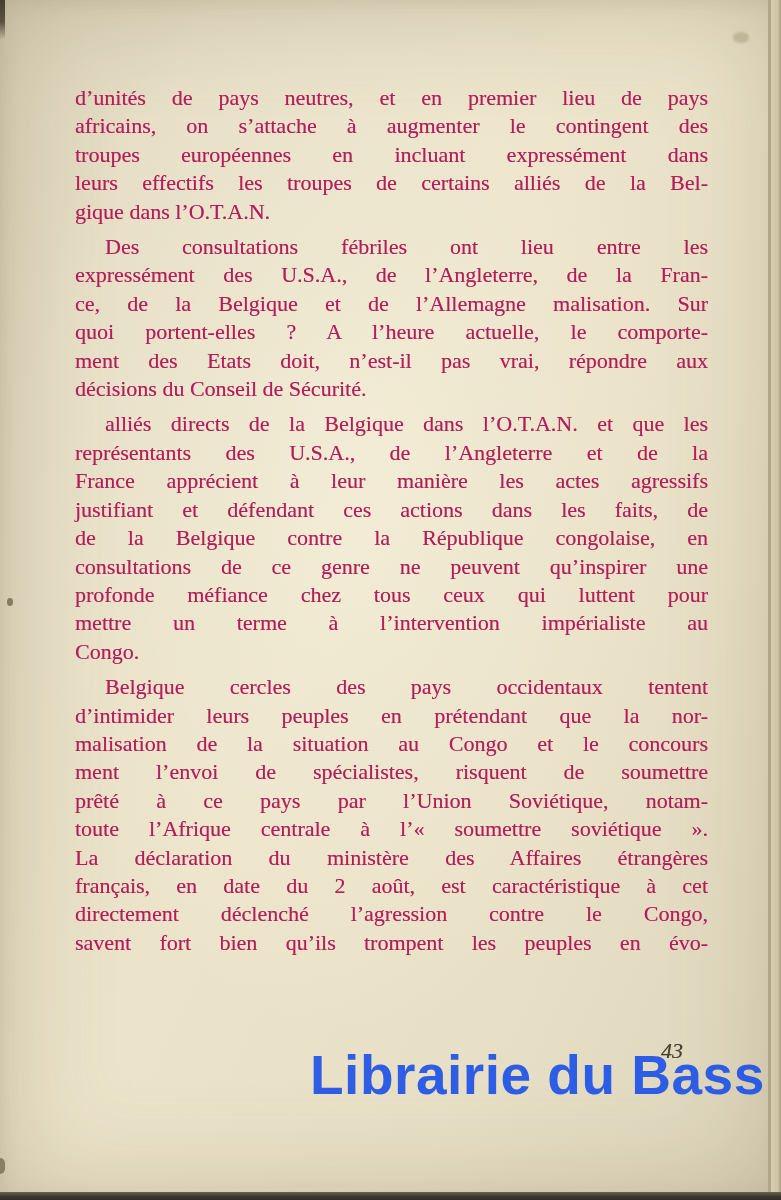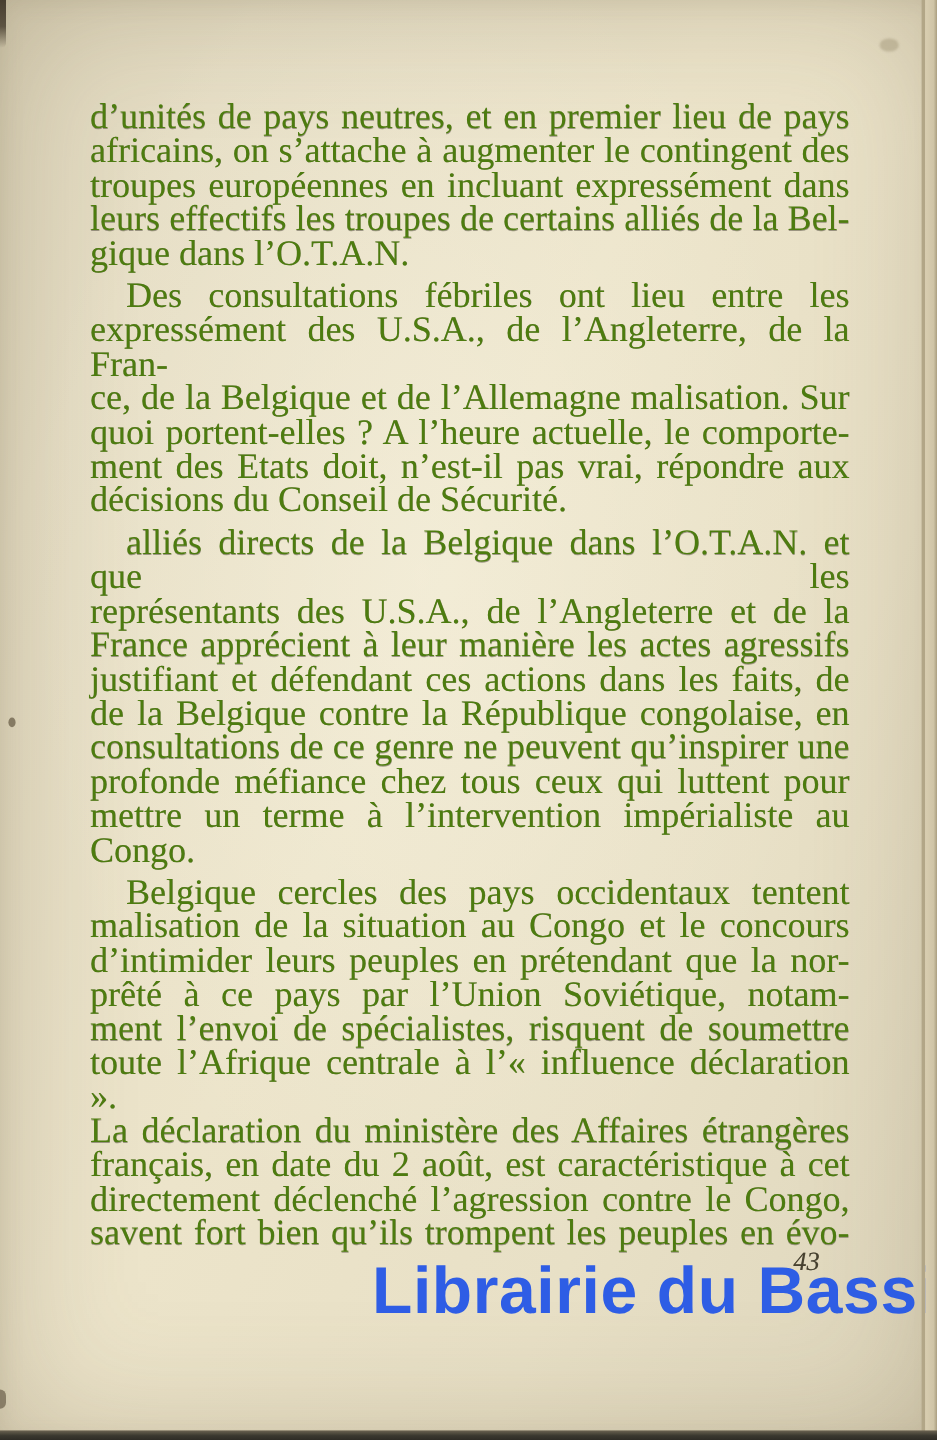--- a/index.html
+++ b/index.html
@@ -10,21 +10,21 @@
   }
   .paper{
     position:absolute;inset:0;
     background:
       radial-gradient(ellipse at 45% 40%, rgba(255,252,238,0.35) 0%, rgba(255,252,238,0) 55%),
       linear-gradient(115deg,#dcd4ba 0%, #e6dec5 16%, #ece4ca 45%, #e8e0c6 72%, #ddd5bb 100%);
     box-shadow: inset 0 0 110px rgba(118,103,72,0.30), inset 0 0 20px rgba(118,103,72,0.16);
   }
   .text-block{
     position:absolute;left:75px;top:84px;width:633px;
-    font-size:30px;line-height:28.4px;color:#4d7c0f;
+    font-size:22px;line-height:28.4px;color:#be185d;
     text-shadow:0.2px 0.2px 0.35px rgba(59,53,43,0.45);
   }
   .para + .para{margin-top:7px;}
   .line{text-align:justify;text-align-last:justify;white-space:normal;}
   .line.flush{text-align-last:left;}
   .para.indent .line:first-child{text-indent:30px;}
   .page-number{
     position:absolute;left:75px;top:1038px;width:633px;
     text-align:right;font-style:italic;font-size:22px;color:#46402f;
     transform:translateX(-25px);
@@ -83,25 +83,25 @@
       <div class="line">France apprécient à leur manière les actes agressifs</div>
       <div class="line">justifiant et défendant ces actions dans les faits, de</div>
       <div class="line">de la Belgique contre la République congolaise, en</div>
       <div class="line">consultations de ce genre ne peuvent qu’inspirer une</div>
       <div class="line">profonde méfiance chez tous ceux qui luttent pour</div>
       <div class="line">mettre un terme à l’intervention impérialiste au</div>
       <div class="line flush">Congo.</div>
     </div>
     <div class="para indent">
       <div class="line">Belgique cercles des pays occidentaux tentent</div>
+      <div class="line">d’intimider leurs peuples en prétendant que la nor-</div>
       <div class="line">malisation de la situation au Congo et le concours</div>
-      <div class="line">d’intimider leurs peuples en prétendant que la nor-</div>
+      <div class="line">ment l’envoi de spécialistes, risquent de soumettre</div>
       <div class="line">prêté à ce pays par l’Union Soviétique, notam-</div>
-      <div class="line">ment l’envoi de spécialistes, risquent de soumettre</div>
-      <div class="line">toute l’Afrique centrale à l’« influence déclaration ».</div>
+      <div class="line">toute l’Afrique centrale à l’« soumettre soviétique ».</div>
       <div class="line">La déclaration du ministère des Affaires étrangères</div>
       <div class="line">français, en date du 2 août, est caractéristique à cet</div>
       <div class="line">directement déclenché l’agression contre le Congo,</div>
       <div class="line">savent fort bien qu’ils trompent les peuples en évo-</div>
     </div>
   </div>
 
 <div class="page-number">43</div>
 
 <div class="watermark" style="color: rgb(33, 84, 232);">Librairie du Bassin</div>

